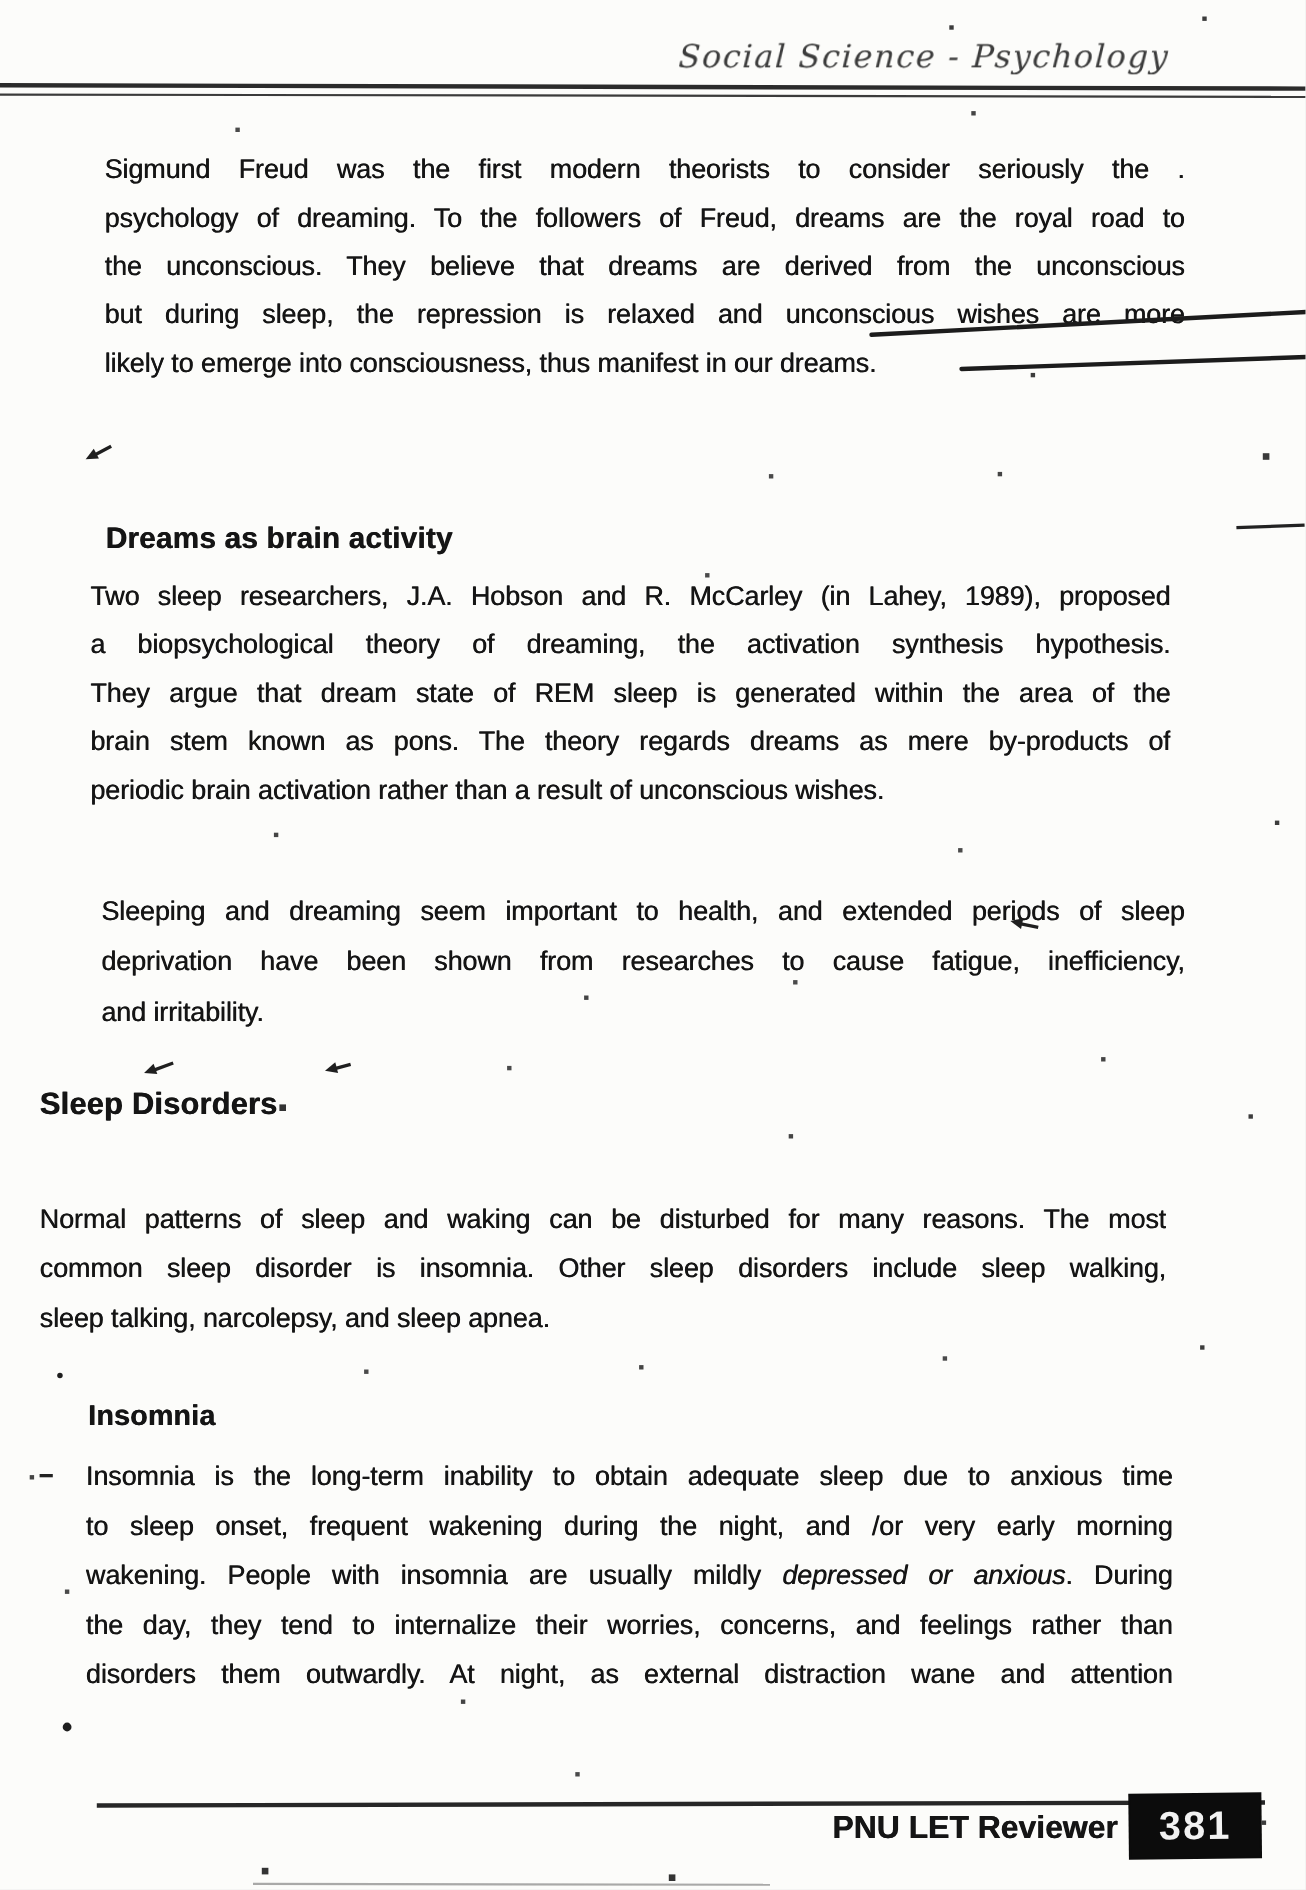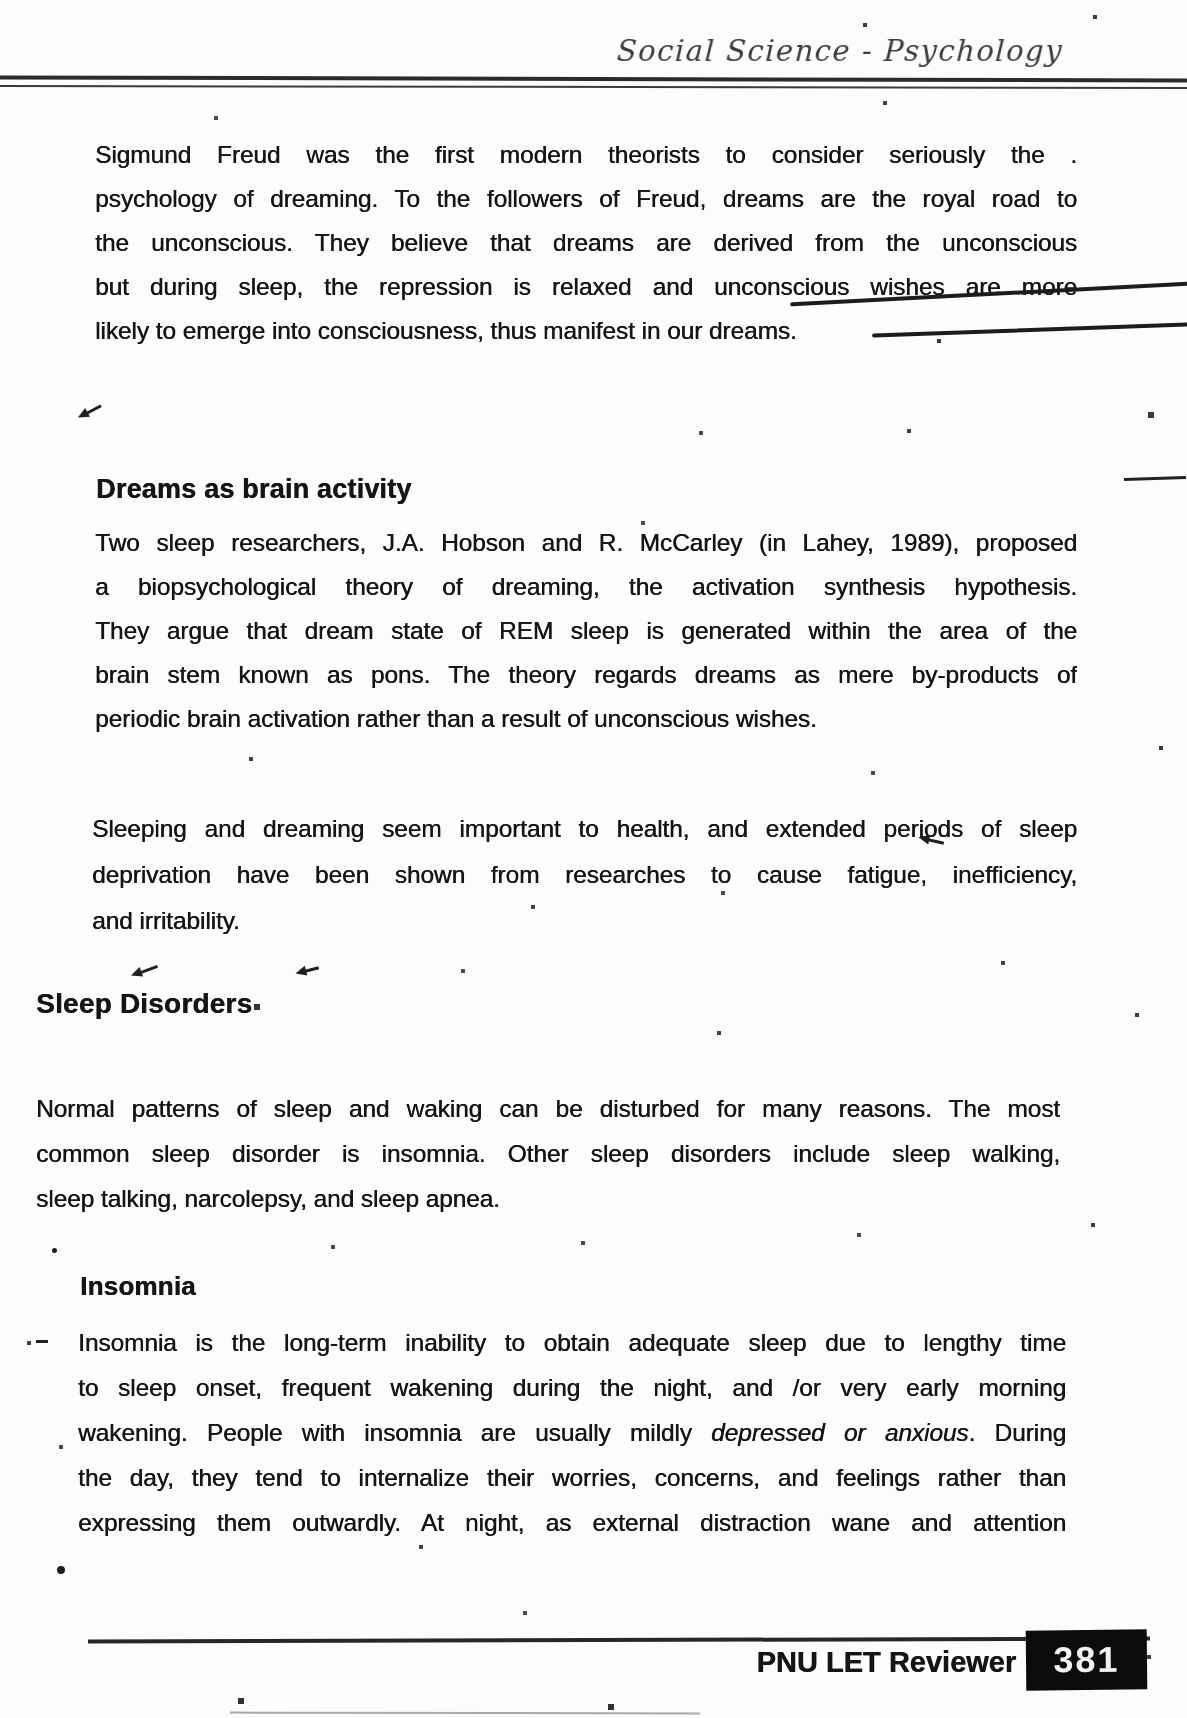--- a/index.html
+++ b/index.html
@@ -20,21 +20,21 @@
   .rule-top-2 { top:86px; height:2px; transform:rotate(0.1deg); opacity:.85; }
   
   .para { position:absolute; }
   .line {
     height:44px; line-height:44px; font-size:24.5px; overflow:hidden;
     letter-spacing:-0.1px; text-shadow:0.45px 0 0 currentColor;
     white-space:normal;
   }
   .just { text-align:justify; text-align-last:justify; }
   .p1 { left:95px;  top:133px;  width:982px; }
-  .p2 { left:95px;  top:521px;  width:982px; }
+  .p2 { left:82px;  top:521px;  width:982px; }
   .p3 { left:92px;  top:806px;  width:985px; }
   .p3 .line { height:46px; line-height:46px; }
   .p4 { left:36px;  top:1086px; width:1024px; }
   .p4 .line { height:45px; line-height:45px; }
   .p5 { left:78px;  top:1320px; width:988px; }
   .p5 .line { height:45px; line-height:45px; }
   .italic { font-style:italic; }
   .h {
     position:absolute; margin:0; font-weight:700; line-height:36px;
     letter-spacing:0.2px; text-shadow:0.5px 0 0 currentColor;
@@ -122,25 +122,25 @@
 
   <div class="para p4">
     <div class="line just">Normal patterns of sleep and waking can be disturbed for many reasons. The most</div>
     <div class="line just">common sleep disorder is insomnia. Other sleep disorders include sleep walking,</div>
     <div class="line">sleep talking, narcolepsy, and sleep apnea.</div>
   </div>
 
   <h2 class="h h-insomnia">Insomnia</h2>
 
   <div class="para p5">
-    <div class="line just">Insomnia is the long-term inability to obtain adequate sleep due to lengthy time</div>
+    <div class="line just">Insomnia is the long-term inability to obtain adequate sleep due to anxious time</div>
     <div class="line just">to sleep onset, frequent wakening during the night, and /or very early morning</div>
     <div class="line just"><span>wakening. People with insomnia are usually mildly </span><span class="italic">depressed or anxious</span><span>. During</span></div>
     <div class="line just">the day, they tend to internalize their worries, concerns, and feelings rather than</div>
-    <div class="line just">expressing them outwardly. At night, as external distraction wane and attention</div>
+    <div class="line just">disorders them outwardly. At night, as external distraction wane and attention</div>
   </div>
 
   <div class="strike strike1"></div>
   <div class="strike strike2"></div>
   <div class="dash dash-dreams"></div>
   <div class="dash dash-left"></div>
   <div class="pen-arrow pa1"></div>
   <div class="pen-arrow pa2"></div>
   <div class="pen-arrow pa3"></div>
   <div class="pen-arrow pa4"></div>

